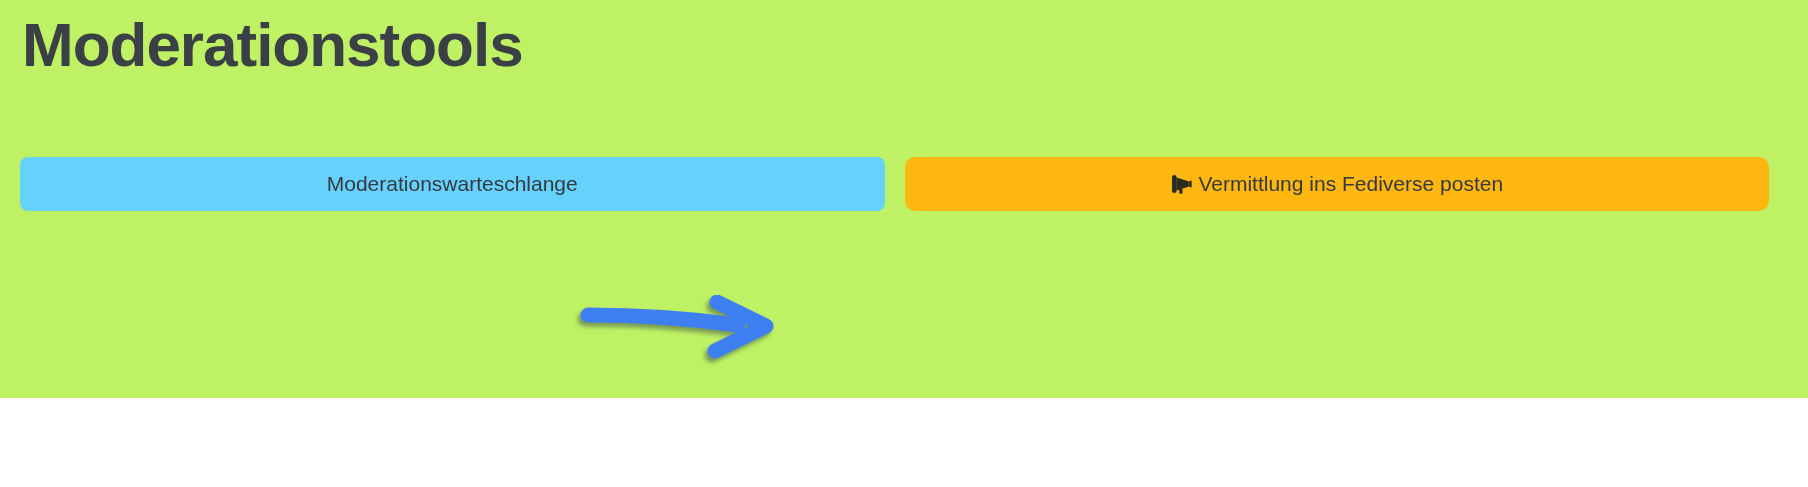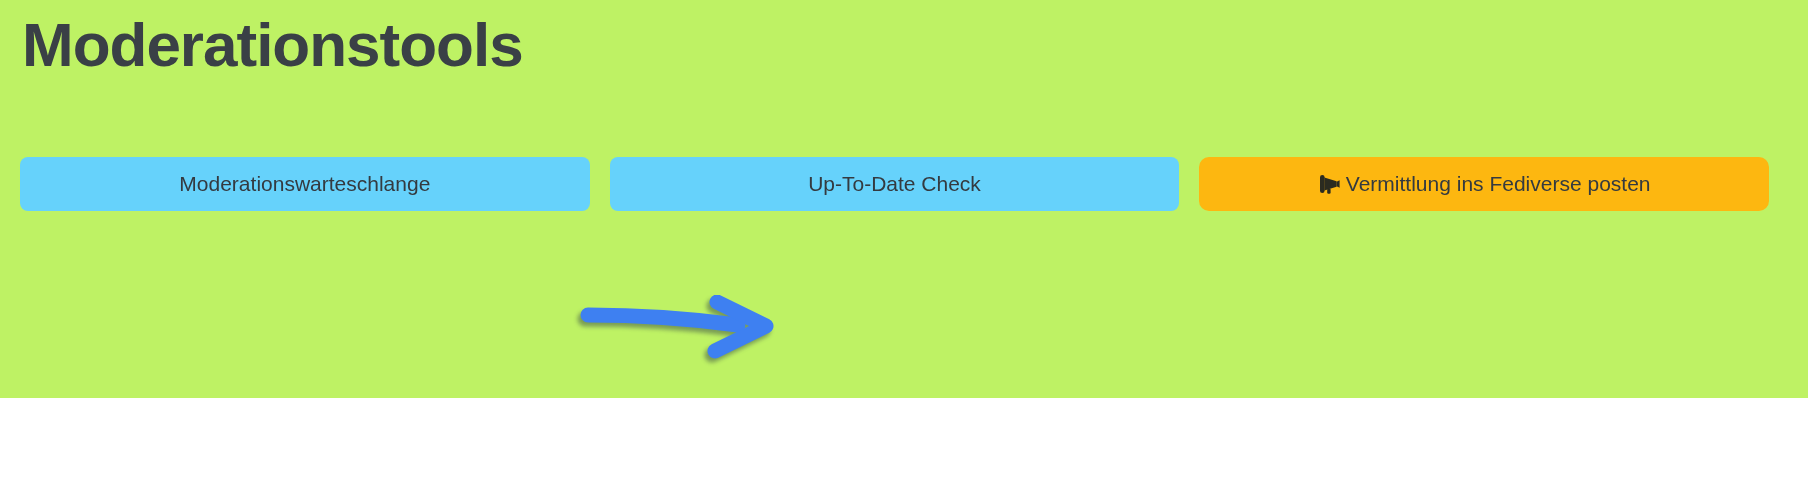--- a/index.html
+++ b/index.html
@@ -86,23 +86,20 @@
 <div class="page">
 
   <h1 class="page-title">Moderationstools</h1>
 
   <div class="button-stack">
 
     <button class="tool-button blue">
       <span>Moderationswarteschlange</span>
     </button>
 
-    <button class="tool-button blue">
-      <span>Up-To-Date Check</span>
-    </button>
 
 
     <button class="tool-button orange">
       <span class="btn-icon">
         <svg width="24" height="24" viewBox="0 0 24 24" fill="#2b2b20" xmlns="http://www.w3.org/2000/svg">
           <rect x="1" y="3" width="4.6" height="18" rx="2.3"></rect>
           <path d="M5.4 5.5 L17.6 9.3 L17.6 14.7 L5.4 18.5 Z"></path>
           <path d="M17.6 9.8 L20.6 8.2 L20.6 15.8 L17.6 14.2 Z"></path>
           <rect x="8.2" y="16.6" width="3.4" height="5.2" rx="1.2"></rect>
         </svg>

